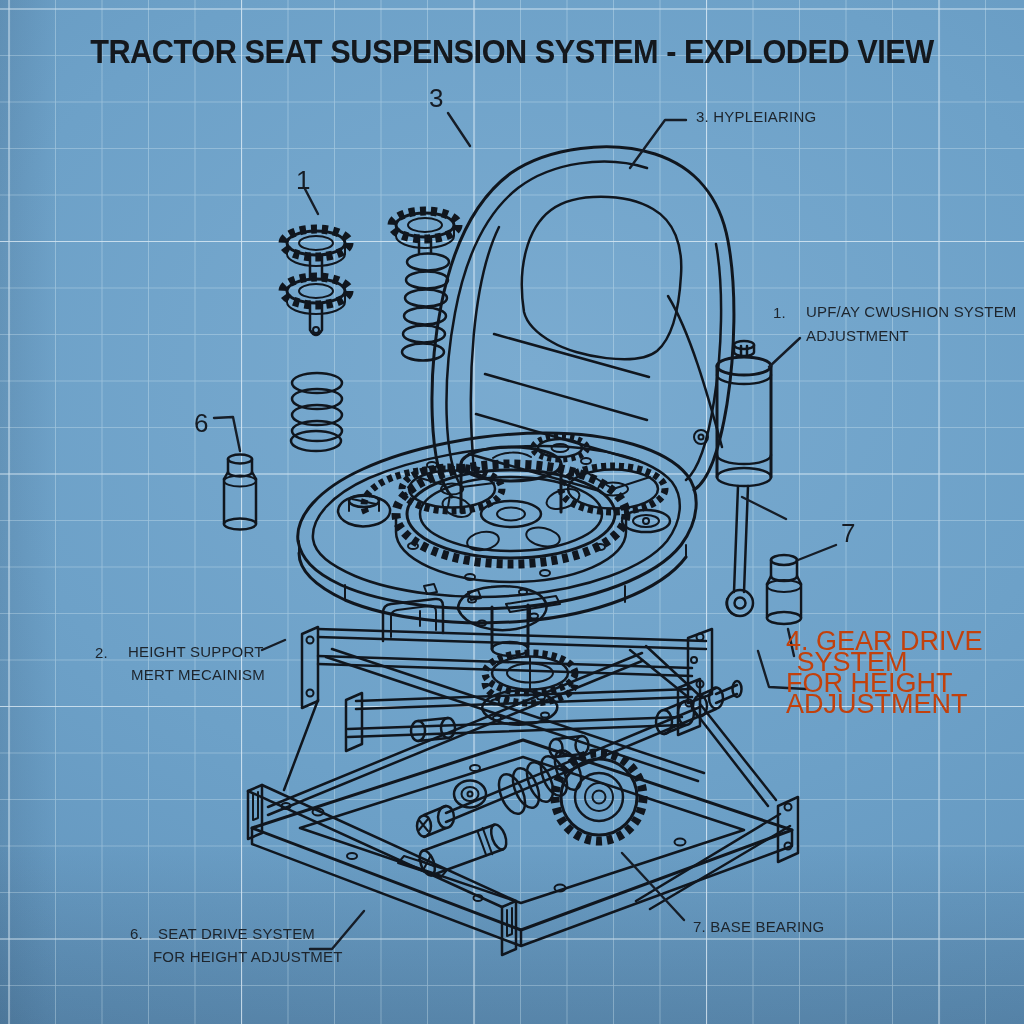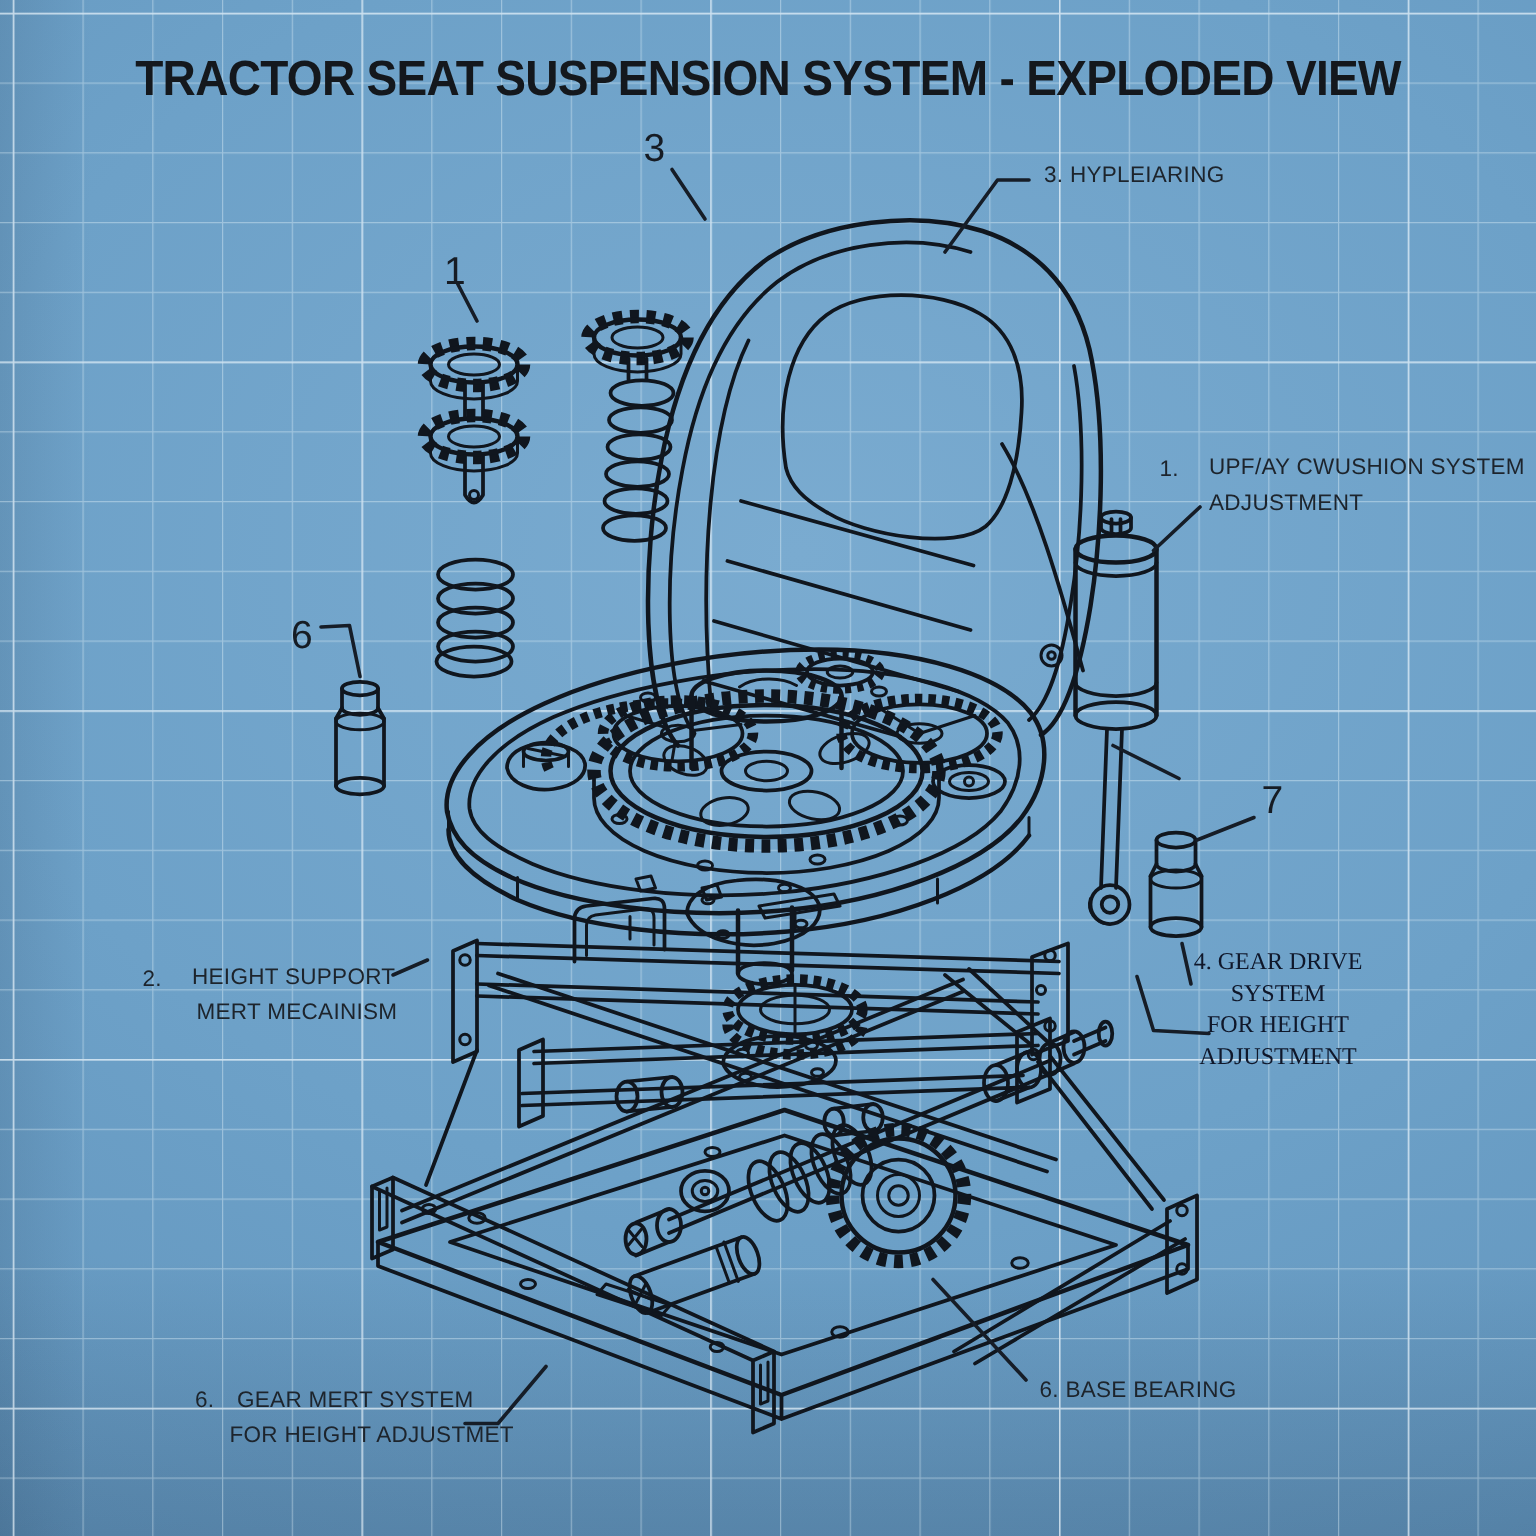--- a/index.html
+++ b/index.html
@@ -19,21 +19,21 @@
   .teeth-s{stroke-width:7;stroke-dasharray:5 4;stroke-linecap:butt;}
   .teeth-xs{stroke-width:6;stroke-dasharray:4 4;stroke-linecap:butt;}
   .lead{stroke:#161d27;stroke-width:2.4;fill:none;stroke-linecap:round;stroke-linejoin:round;}
   .title{
     position:absolute;top:33px;left:0;right:0;text-align:center;
     font-size:33px;font-weight:700;letter-spacing:-0.5px;color:#14181d;
     transform:scaleX(0.93);
   }
   .lbl{position:absolute;font-size:15px;color:#1d242c;white-space:nowrap;letter-spacing:0.2px;}
   .num{position:absolute;font-size:26px;color:#161c24;}
-  .block{position:absolute;text-align:center;font-size:16px;color:#0f172a;line-height:21px;white-space:nowrap;font-family:Liberation Serif, serif;}
+  .block{position:absolute;text-align:center;font-size:27px;color:#c2410c;line-height:21px;white-space:nowrap;}
 </style>
 </head>
 <body>
 
 <svg width="1024" height="1024" viewBox="0 0 1024 1024">
   <defs>
     <pattern id="gmin" width="46.5" height="46.5" patternUnits="userSpaceOnUse" patternTransform="translate(8.5,8.5)">
       <path d="M46.5,0 L0,0 0,46.5" fill="none" stroke="rgba(235,246,252,0.38)" stroke-width="1.6"></path>
     </pattern>
     <pattern id="gmaj" width="232.5" height="232.5" patternUnits="userSpaceOnUse" patternTransform="translate(8.5,8.5)">
@@ -326,16 +326,16 @@
 <div class="lbl" style="left:131px;top:666px">MERT MECAINISM</div>
 
 <div class="block" style="left:786px;top:631px;width:132px">
   <div>4. GEAR DRIVE</div>
   <div>SYSTEM</div>
   <div>FOR HEIGHT</div>
   <div>ADJUSTMENT</div>
 </div>
 
 <div class="lbl" style="left:130px;top:925px">6.</div>
-<div class="lbl" style="left:158px;top:925px">GEAR MERT SYSTEM</div>
+<div class="lbl" style="left:158px;top:925px">SEAT DRIVE SYSTEM</div>
 <div class="lbl" style="left:153px;top:948px">FOR HEIGHT ADJUSTMET</div>
 
-<div class="lbl" style="left:693px;top:918px">6. BASE BEARING</div>
+<div class="lbl" style="left:693px;top:918px">7. BASE BEARING</div>
 
 </body></html>

